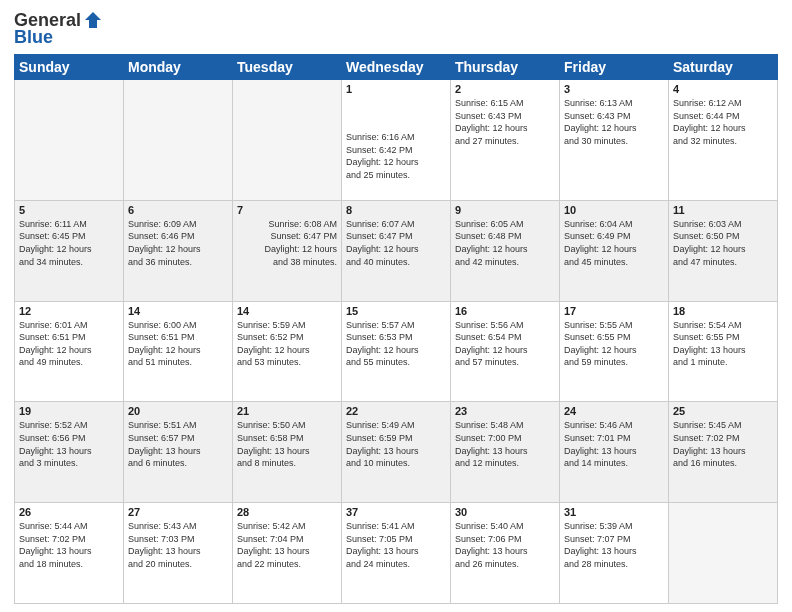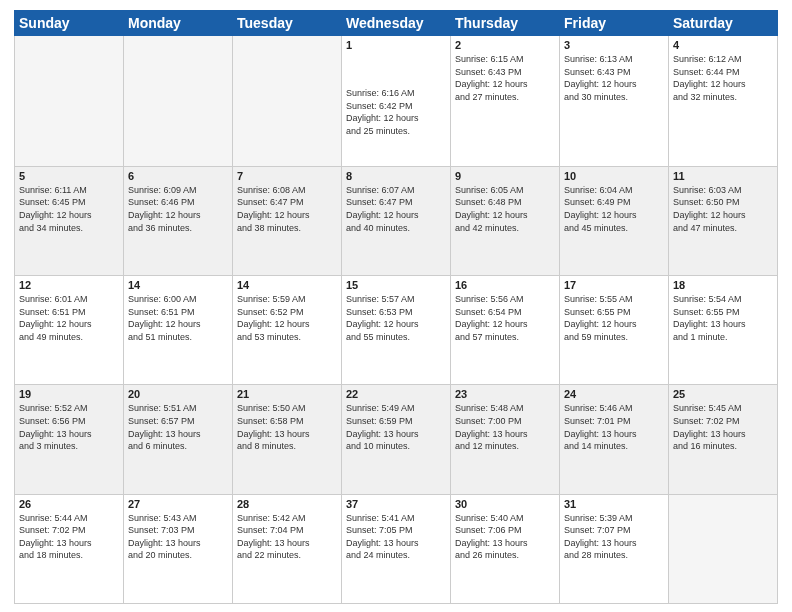--- a/index.html
+++ b/index.html
@@ -86,20 +86,35 @@
       line-height: 1.4;
     }
     .row-shaded td {
       background: #f0f0f0;
     }
   </style>
 </head>
 <body>
 
 <div class="page">
+  <div class="header">
+    <div class="logo">
+      <div class="logo-row">
+        <span style="font-size:18px;font-weight:bold;color:#333;">General</span>
+        <svg width="20" height="20" viewBox="0 0 20 20" style="margin-left:2px;margin-top:-2px;">
+          <polygon points="10,2 18,10 14,10 14,18 6,18 6,10 2,10" fill="#1a5fa8"></polygon>
+        </svg>
+      </div>
+      <span style="font-size:18px;font-weight:bold;color:#1a5fa8;margin-top:-4px;">Blue</span>
+    </div>
+    <div class="title-block">
+      <div class="month-title"></div>
+      <div class="subtitle"></div>
+    </div>
+  </div>
 
   <table class="calendar">
     <thead>
       <tr>
       <th>Sunday</th>
           <th>Monday</th>
           <th>Tuesday</th>
           <th>Wednesday</th>
           <th>Thursday</th>
           <th>Friday</th>
@@ -150,21 +165,21 @@
           </td>
           <td>
             <span class="day-num">6</span>
             <div class="day-info" style="white-space: pre-line;">Sunrise: 6:09 AM
 Sunset: 6:46 PM
 Daylight: 12 hours
 and 36 minutes.</div>
           </td>
           <td>
             <span class="day-num">7</span>
-            <div class="day-info" style="white-space: pre-line;">Sunrise: 6:08 AM
+            <div class="day-info" style="white-space: pre-line; text-align: right;">Sunrise: 6:08 AM
 Sunset: 6:47 PM
 Daylight: 12 hours
 and 38 minutes.</div>
           </td>
           <td>
             <span class="day-num">8</span>
             <div class="day-info" style="white-space: pre-line;">Sunrise: 6:07 AM
 Sunset: 6:47 PM
 Daylight: 12 hours
 and 40 minutes.</div>

